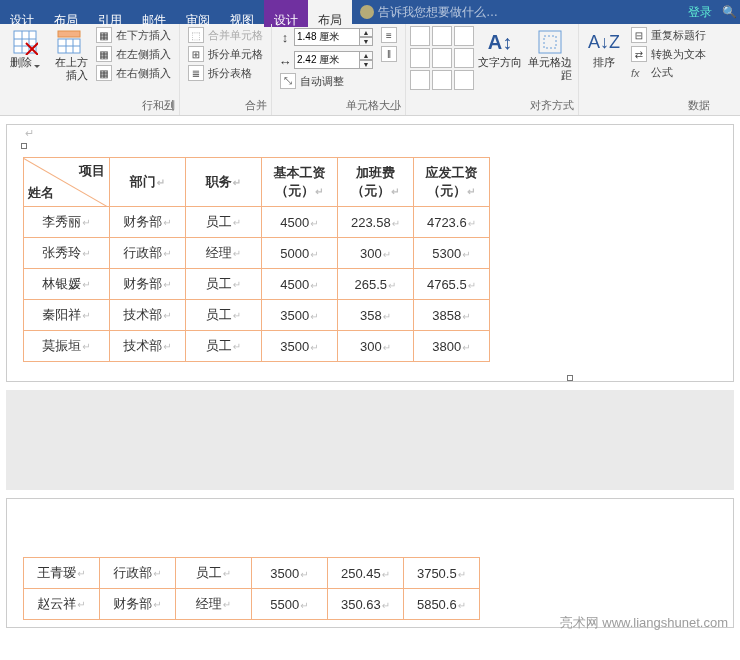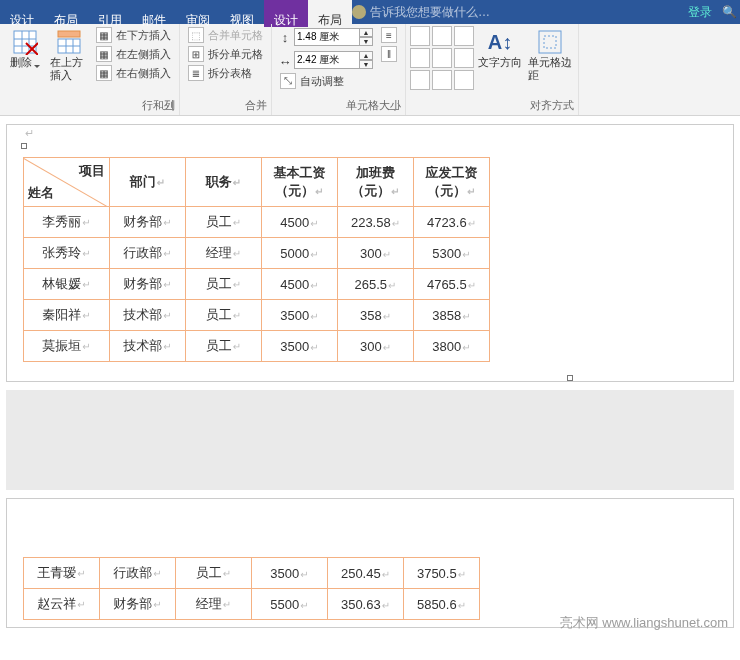--- a/index.html
+++ b/index.html
@@ -1,32 +1,32 @@
 <!DOCTYPE html>
 <html><head>
 <meta charset="utf-8">
 <style>
 *{box-sizing:border-box;margin:0;padding:0;font-family:"Microsoft YaHei","SimSun",sans-serif}
 body{width:740px;height:660px;background:#fff;overflow:hidden;font-size:12px;color:#333}
 .ribbon-tabs{height:24px;background:#2b579a;display:flex;align-items:center;color:#fff;font-size:12px}
 .tab{padding:15px 10px;cursor:pointer;height:24px;line-height:16px}
 .tab.context{background:#7030a0}
 .tab.active{background:#f3f3f3;color:#333}
-.tell-me{display:flex;align-items:center;gap:4px;opacity:.65;color:#fff}
+.tell-me{display:flex;align-items:center;gap:4px;margin-left:8px;opacity:.65;color:#fff}
 .tell-me .bulb{width:14px;height:14px;border-radius:50%;background:#ffd966;position:relative}
 .login{margin-left:auto;padding:0 8px;color:#5eead4}
 .search-icon{width:20px;color:#fff;text-align:center}
 .ribbon{background:#f3f3f3;height:92px;display:flex;border-bottom:1px solid #d4d4d4}
 .group{display:flex;flex-direction:column;border-right:1px solid #e1e1e1;padding:2px 4px}
 .group-body{flex:1;display:flex;align-items:flex-start;gap:2px}
 .group-label{text-align:right;font-size:11px;color:#666;height:16px;line-height:16px;position:relative}
 .group-label.launch::after{content:"";position:absolute;right:2px;top:3px;width:9px;height:9px;border:1px solid #8a8a8a;border-left:0;border-top:0}
 .big-btn{display:flex;flex-direction:column;align-items:center;width:42px;padding:2px;cursor:pointer}
 .big-btn .ic{width:28px;height:28px;display:flex;align-items:center;justify-content:center;font-size:22px}
-.big-btn .lbl{font-size:11px;text-align:left;line-height:13px}
+.big-btn .lbl{font-size:11px;text-align:right;line-height:13px}
 .big-btn .drop::after{content:"";display:inline-block;border:3px solid transparent;border-top-color:#555;margin-left:2px;position:relative;top:5px}
 .small-stack{display:flex;flex-direction:column;gap:1px}
 .small-btn{display:flex;align-items:center;gap:4px;padding:1px 4px;font-size:11px;cursor:pointer;white-space:nowrap;color:#444}
 .small-btn.disabled{color:#aaa}
 .small-btn .mini-ic{width:16px;height:16px;background:#fff;border:1px solid #bbb;display:flex;align-items:center;justify-content:center;font-size:10px}
 .spin{display:flex;align-items:center;height:20px;margin:1px 0}
 .spin .dim-ic{width:18px;text-align:center;font-size:13px}
 .spin input{width:66px;height:18px;border:1px solid #aaa;font-size:10px;padding:0 2px}
 .spin .ctrl{display:flex;flex-direction:column;margin-left:-1px}
 .spin .ctrl span{width:14px;height:9px;border:1px solid #aaa;background:#f8f8f8;font-size:7px;line-height:7px;text-align:center;cursor:pointer}
@@ -198,20 +198,43 @@
               <rect x="1" y="1" width="22" height="22" fill="none" stroke="#6a9ed8"></rect>
               <rect x="6" y="6" width="12" height="12" fill="none" stroke="#6a9ed8" stroke-dasharray="2"></rect>
             </svg>
         </span>
         <span class="lbl">单元格边距</span>
       </div>
     </div>
     <div class="group-label">对齐方式</div>
   </div>
 
+  <div class="group" style="border-right:0">
+    <div class="group-body">
+      <div class="big-btn">
+        <span class="ic" style="color:#2b579a;font-size:18px">A↓Z</span>
+        <span class="lbl">排序</span>
+      </div>
+      <div class="small-stack">
+        <div class="small-btn">
+            <span class="mini-ic">⊟</span>
+            <span>重复标题行</span>
+          </div>
+        <div class="small-btn">
+            <span class="mini-ic">⇄</span>
+            <span>转换为文本</span>
+          </div>
+        <div class="small-btn">
+            <span style="font-style:italic;width:16px;color:#666">fx</span>
+            <span>公式</span>
+          </div>
+      </div>
+    </div>
+    <div class="group-label">数据</div>
+  </div>
 
 </div>
 
 <div class="doc">
   <div class="page page1">
     <span class="para-end" style="left:18px;top:2px">↵</span>
     <span class="sel" style="left:14px;top:18px"></span>
     <table class="wtab" style="margin-top:32px">
       <tbody>
           <tr>

